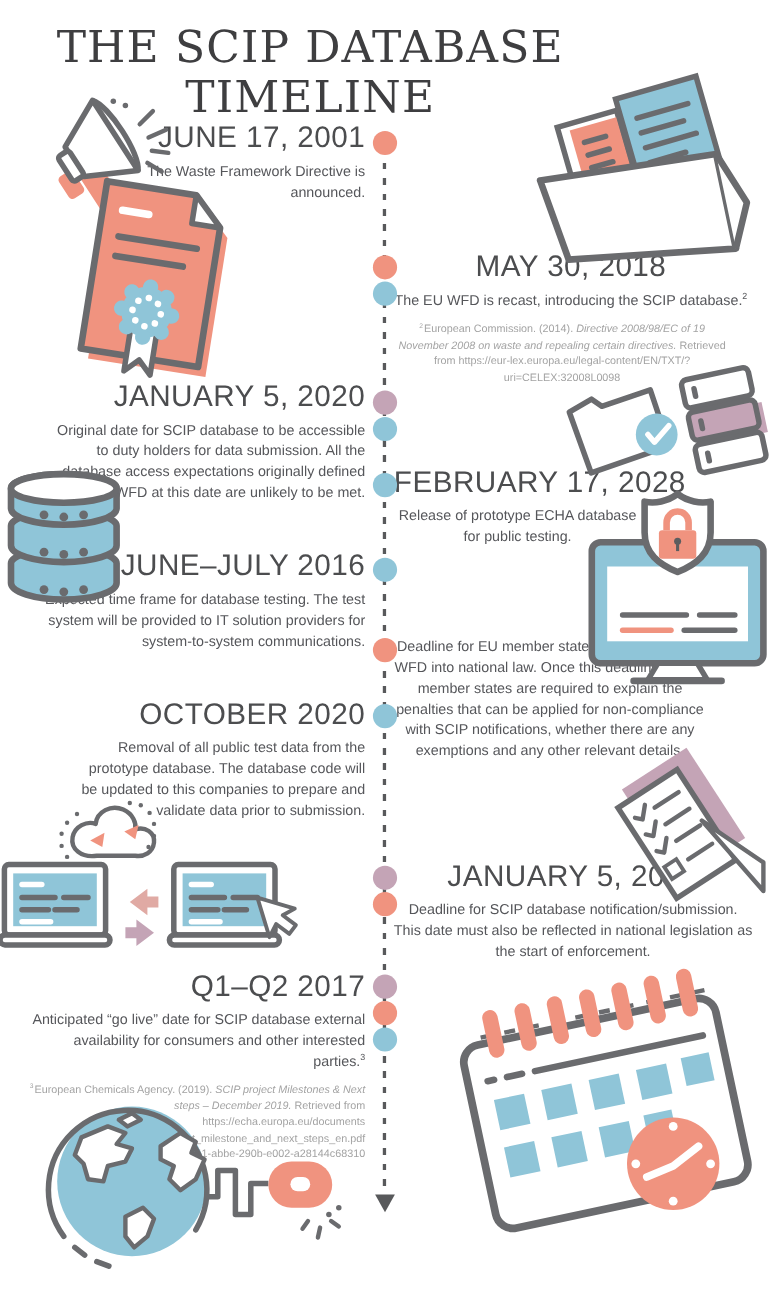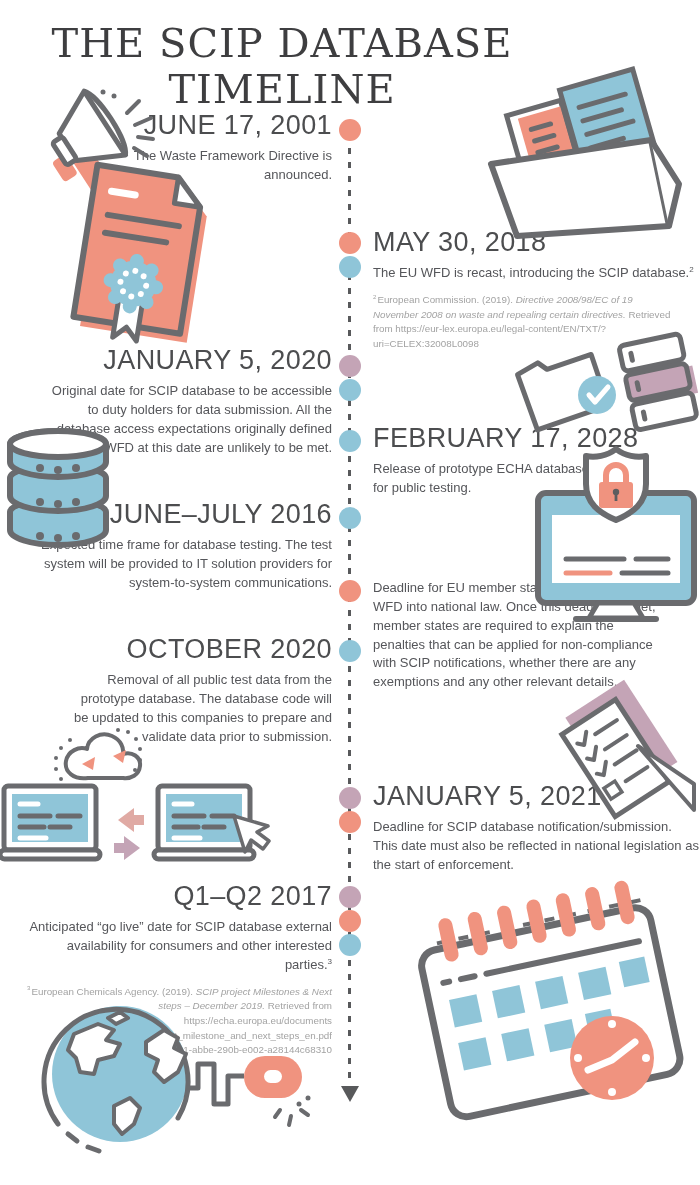--- a/index.html
+++ b/index.html
@@ -3,21 +3,21 @@
 <meta charset="utf-8">
 <style>
   *{margin:0;padding:0;box-sizing:border-box}
   :root{--salmon:#F0937F;--blue:#8FC5D8;--mauve:#C4A4B6;--ink:#6A6B6E}
   html,body{background:#fff}
   body{width:700px;height:1185px;position:relative;font-family:"Liberation Sans",sans-serif;overflow:hidden}
   .page-title{position:absolute;top:20px;left:0;width:564px;text-align:center;
     font-family:"DejaVu Serif",serif;font-weight:400;font-size:40px;letter-spacing:1px;color:#3e3e40}
   .entry{position:absolute}
   .entry.left{right:368px;text-align:right}
-  .entry.right{left:373px;text-align:left}
+  .entry.right{left:358px;text-align:center}
   .date{font-size:27px;font-weight:400;color:#4c4d4f;letter-spacing:.4px;line-height:1.15;white-space:nowrap}
   .body{font-size:13px;color:#55565a;line-height:1.45;margin-top:6px}
   .entry.left .body{margin-left:auto}
   .footnote{font-size:9.8px;color:#a3a3a3;line-height:1.5;margin-top:10px}
   .entry.left .footnote{margin-left:auto}
   sup{font-size:62%;vertical-align:super;line-height:0}
   sup:empty,i:empty{display:none}
   .fn-marker{margin-right:1px}
   .dots{position:absolute;left:339px;display:flex;flex-direction:column;gap:2px;z-index:3}
   .dot{width:22px;height:22px;border-radius:50%;display:block}
@@ -71,21 +71,21 @@
   </div>
 
 <section class="entry left" style="top:110px">
   <h2 class="date">JUNE 17, 2001</h2>
   <p class="body" style="width:205px"><span>The Waste Framework Directive is announced.</span></p>
 </section>
 
 <section class="entry right" style="top:227px">
   <h2 class="date">MAY 30, 2018</h2>
   <p class="body" style="width:322px"><span>The EU WFD is recast, introducing the SCIP database.</span><sup>2</sup></p>
-  <p class="footnote" style="width:306px"><sup class="fn-marker">2</sup><span>European Commission. (2019). </span><i>Directive 2008/98/EC of 19 November 2008 on waste and repealing certain directives. </i><span>Retrieved from https://eur-lex.europa.eu/legal-content/EN/TXT/?uri=CELEX:32008L0098</span></p>
+  <p class="footnote" style="width:306px"><sup class="fn-marker">2</sup><span>European Commission. (2014). </span><i>Directive 2008/98/EC of 19 November 2008 on waste and repealing certain directives. </i><span>Retrieved from https://eur-lex.europa.eu/legal-content/EN/TXT/?uri=CELEX:32008L0098</span></p>
 </section>
 
 <section class="entry left" style="top:345px">
   <h2 class="date">JANUARY 5, 2020</h2>
   <p class="body" style="width:292px"><span>Original date for SCIP database to be accessible to duty holders for data submission. All the database access expectations originally defined for the WFD at this date are unlikely to be met.</span></p>
 </section>
 
 <section class="entry right" style="top:423px">
   <h2 class="date">FEBRUARY 17, 2028</h2>
   <p class="body" style="width:225px"><span>Release of prototype ECHA database for public testing.</span></p>

